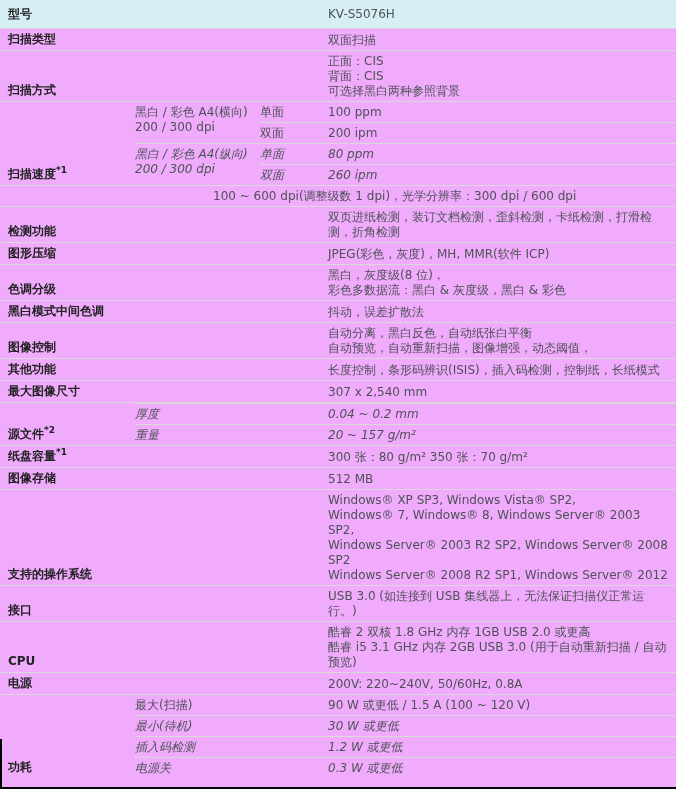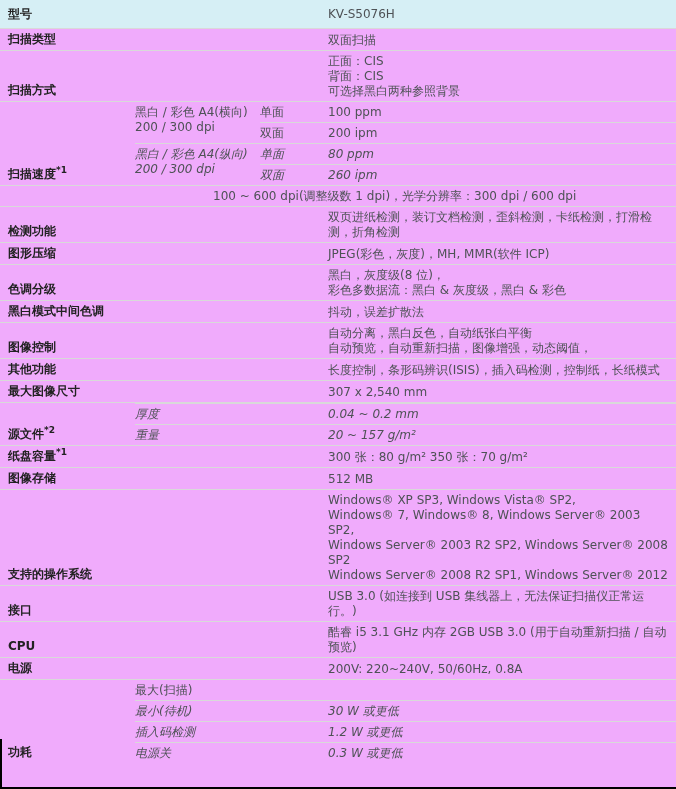--- a/index.html
+++ b/index.html
@@ -375,20 +375,21 @@
       </div>
       <div class="row sep-top">
         <div class="c-label">CPU</div>
         <div class="content">
           <div class="group">
             <div class="c-sub1"></div>
             <div class="items">
               <div class="item">
                 <div class="c-sub2"></div>
                 <div class="c-value">
+                  <div>酷睿 2 双核 1.8 GHz 内存 1GB USB 2.0 或更高</div>
                   <div>酷睿 i5 3.1 GHz 内存 2GB USB 3.0 (用于自动重新扫描 / 自动预览)</div>
                 </div>
               </div>
             </div>
           </div>
         </div>
       </div>
       <div class="row sep-top">
         <div class="c-label">电源</div>
         <div class="content">
@@ -408,20 +409,23 @@
       <div class="row sep-top">
         <div class="c-label">功耗</div>
         <div class="content">
           <div class="group">
             <div class="c-sub1">
               <div>最大(扫描)</div>
             </div>
             <div class="items">
               <div class="item">
                 <div class="c-sub2"></div>
+                <div class="c-value">
+                  <div>90 W 或更低 / 1.5 A (100 ~ 120 V)</div>
+                </div>
               </div>
             </div>
           </div>
           <div class="group sep-sub1">
             <div class="c-sub1">
               <div>最小(待机)</div>
             </div>
             <div class="items">
               <div class="item">
                 <div class="c-sub2"></div>

